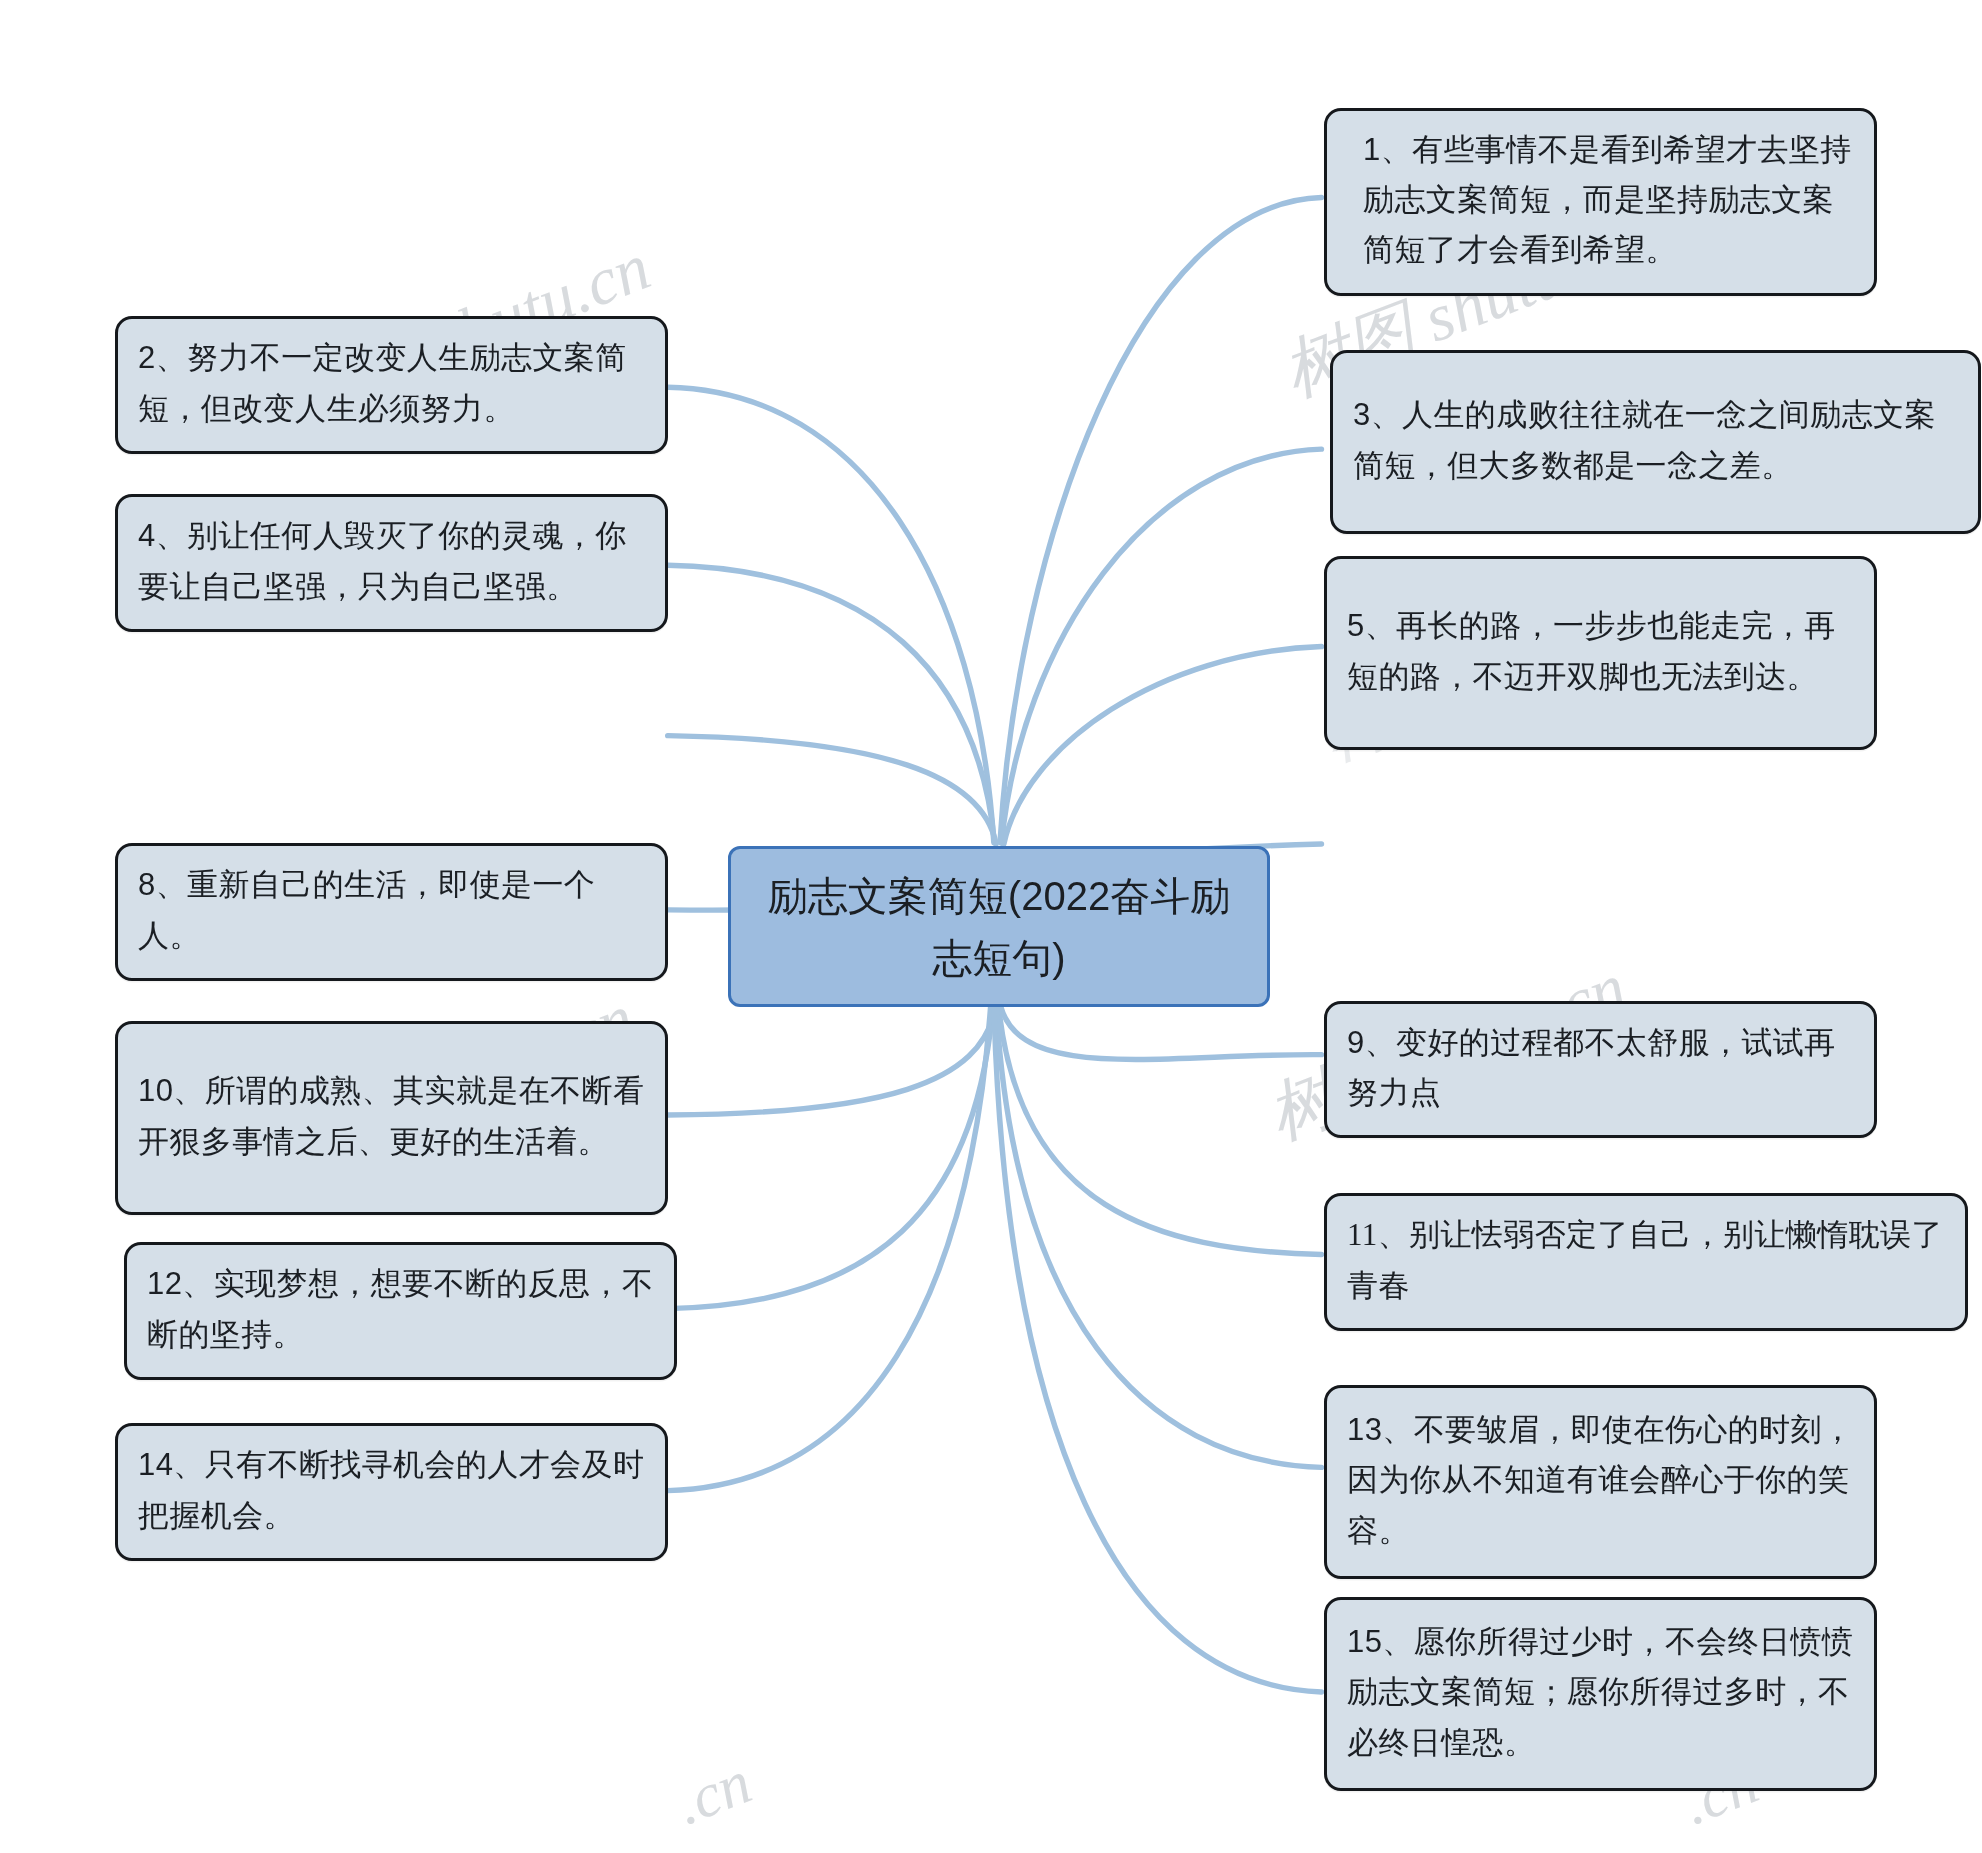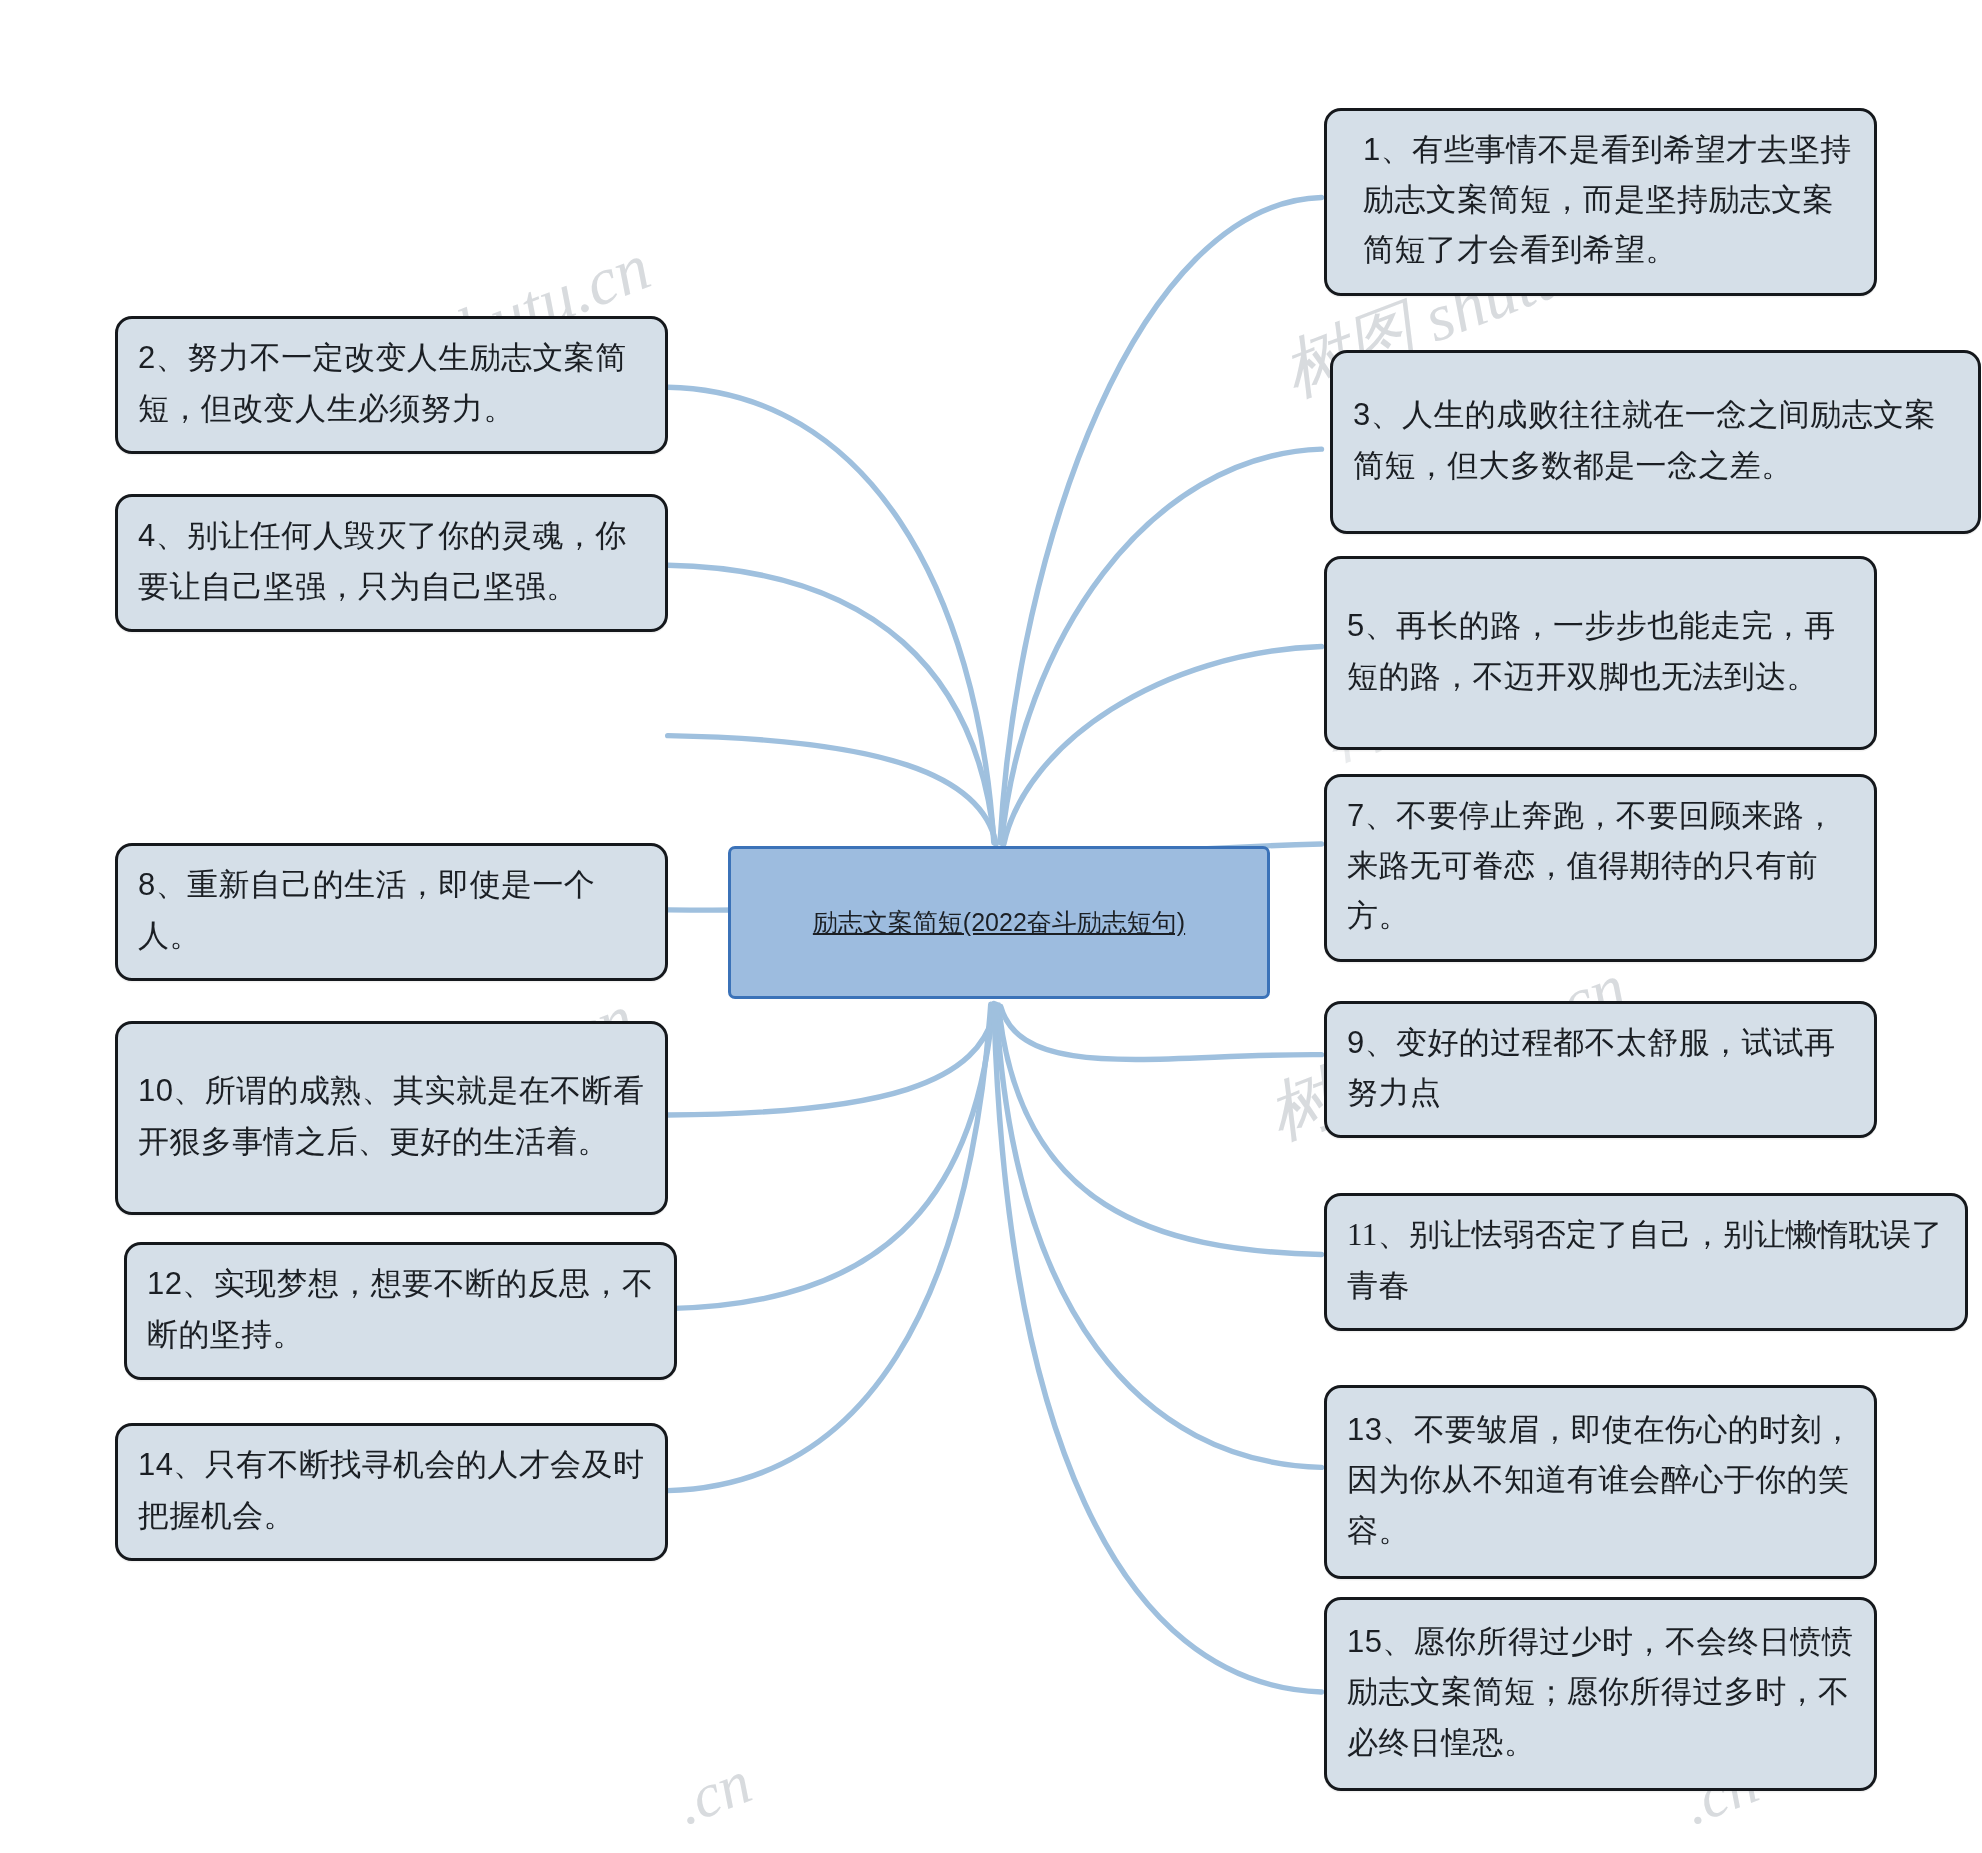--- a/index.html
+++ b/index.html
@@ -66,28 +66,27 @@
     color: #1b1f24;
     font-size: 31px;
     line-height: 1.62;
     letter-spacing: 0.4px;
     box-shadow: 0 1.5px 0 rgba(0,0,0,.05);
   }
   .leaf .txt { display: block; width: 100%; }
   .root {
     background: #9dbcdf;
     border: 3.1px solid #3b72b8;
-    border-radius: 7px;
+    border-radius: 12px;
     color: #1b1f24;
-    font-size: 25px;
+    font-size: 40px;
     line-height: 1.55;
     text-align: center;
     justify-content: center;
     padding: 15.5px 18.6px;
-    text-decoration: underline;
   }
 </style>
 </head>
 <body>
 
 <div id="canvas">
 
   <div class="wm-layer">
     <span class="wm" style="left:279px;  top:356px;  font-size:67px; transform:rotate(-21deg);">树图 shutu.cn</span>
     <span class="wm" style="left:263px;  top:1107px; font-size:67px; transform:rotate(-21deg);">树图 shutu.cn</span>
@@ -152,23 +151,20 @@
   </div>
 
   <div class="node leaf" style="left:1324px; top:350px; width:651px; min-height:184px;margin-left:6px;">
     <span class="txt">3、人生的成败往往就在一念之间励志文案简短，但大多数都是一念之差。</span>
   </div>
 
   <div class="node leaf" style="left:1324px; top:556px; width:553px; min-height:194px;">
     <span class="txt">5、再长的路，一步步也能走完，再短的路，不迈开双脚也无法到达。</span>
   </div>
 
-  <div class="node leaf" style="left:1324px; top:774px; width:553px; min-height:184px;">
-    <span class="txt">7、不要停止奔跑，不要回顾来路，来路无可眷恋，值得期待的只有前方。</span>
-  </div>
 
   <div class="node leaf" style="left:1324px; top:1001px; width:553px; min-height:133px;">
     <span class="txt">9、变好的过程都不太舒服，试试再努力点</span>
   </div>
 
   <div class="node leaf" style="left:1324px; top:1193px; width:644px; min-height:138px;font-family:Liberation Serif, serif;">
     <span class="txt">11、别让怯弱否定了自己，别让懒惰耽误了青春</span>
   </div>
 
   <div class="node leaf" style="left:1324px; top:1385px; width:553px; min-height:194px;">

